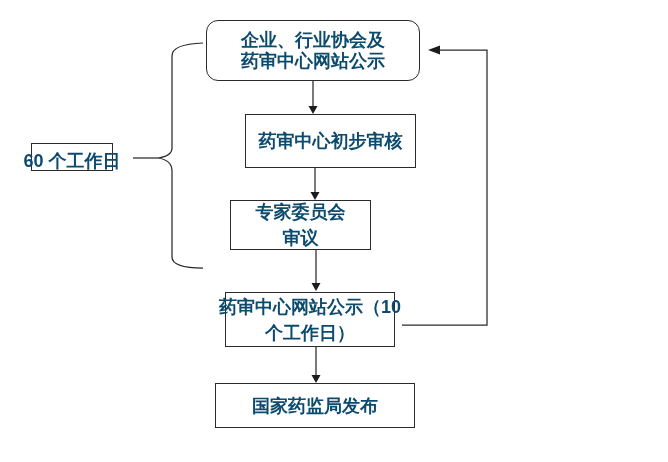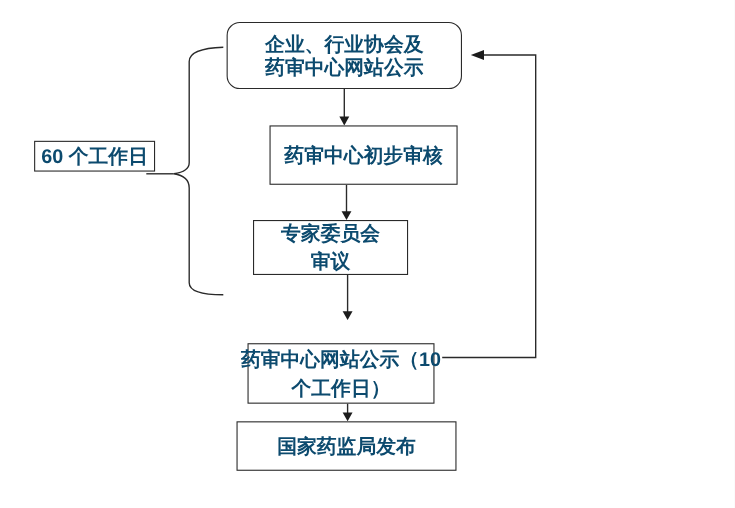--- a/index.html
+++ b/index.html
@@ -31,25 +31,25 @@
     font-weight:bold;
   }
   .node .tline{white-space:nowrap;}
   
   .n-proposal{left:206px;top:20px;width:214px;height:61px;border-radius:12px;}
   .n-proposal .tline{line-height:21px;}
   .n-preliminary{left:245px;top:114px;width:171px;height:54px;}
   .n-preliminary .tline{line-height:20px;}
   .n-expert{left:230px;top:200px;width:141px;height:50px;}
   .n-expert .tline{line-height:26px;}
-  .n-notice{left:225px;top:292px;width:170px;height:55px;margin-top:20px;}
+  .n-notice{left:225px;top:292px;width:170px;height:55px;}
   .n-notice .tline{line-height:26px;}
   .n-release{left:215px;top:383px;width:200px;height:45px;}
   .n-release .tline{line-height:20px;text-align:right;}
-  .n-duration{left:31px;top:128px;width:110px;height:28px;}
+  .n-duration{left:31px;top:143px;width:82px;height:28px;justify-content:flex-end;}
   .n-duration .tline{line-height:18px;}
   .n-objection{left:445px;top:163px;width:86px;height:32px;}
   .n-objection .tline{line-height:18px;}
 </style>
 </head>
 <body>
 
 <div class="canvas">
 
   <svg class="connectors" viewBox="0 0 668 462">

